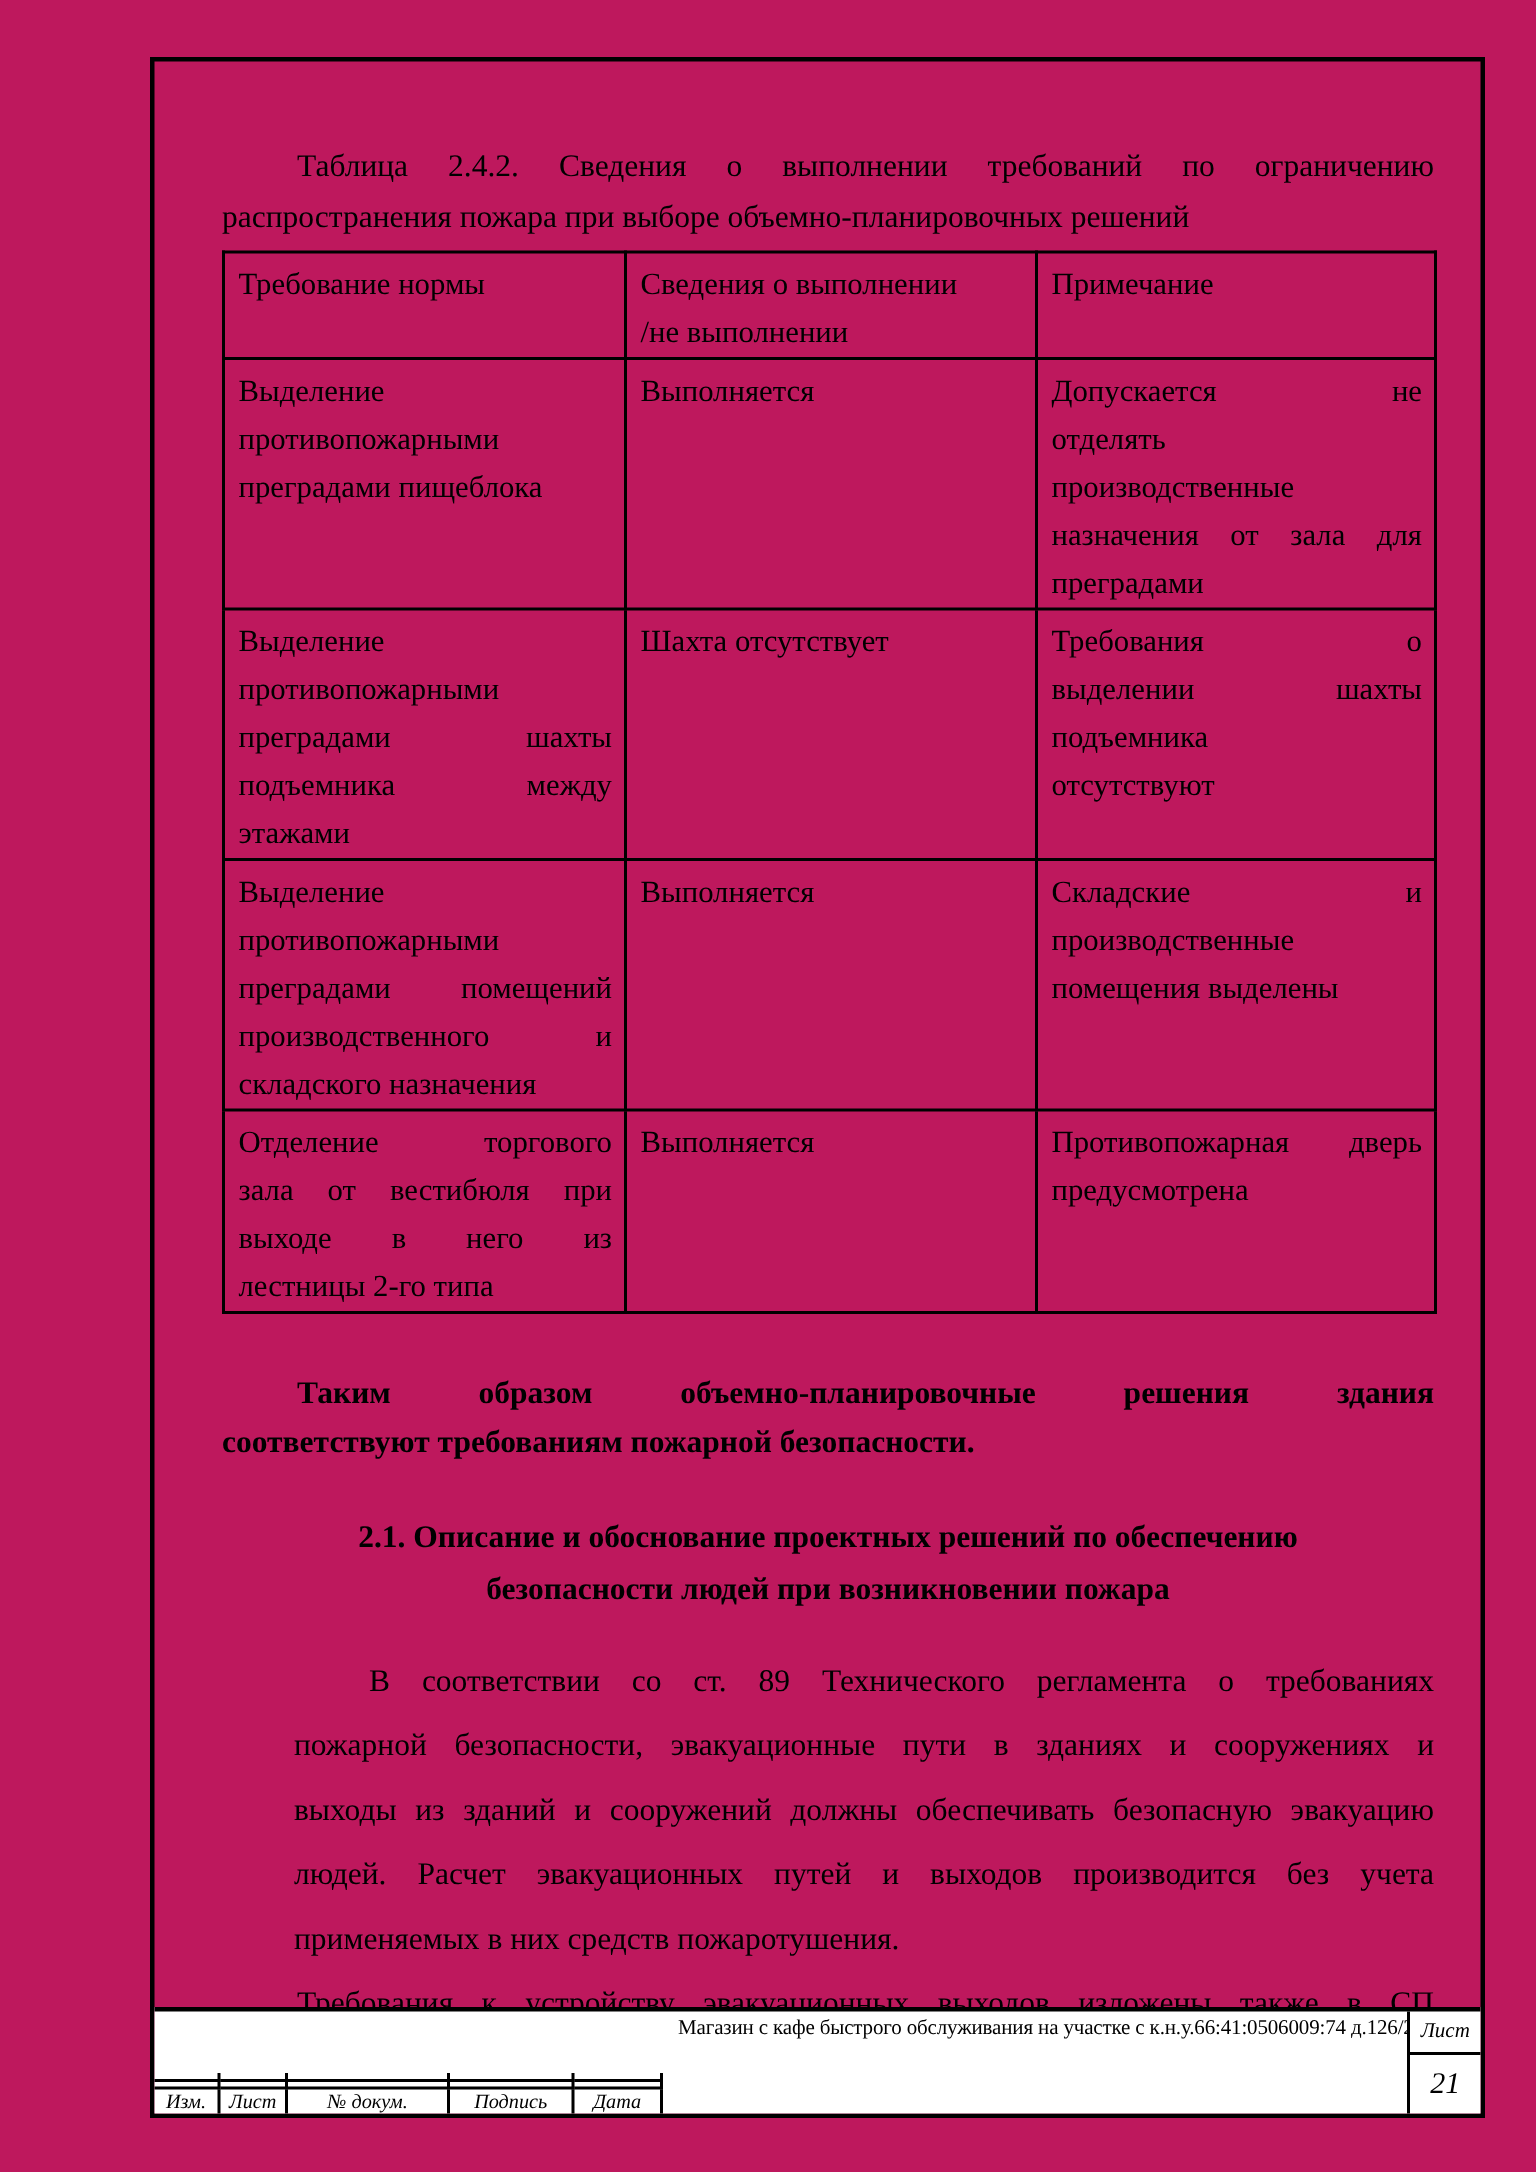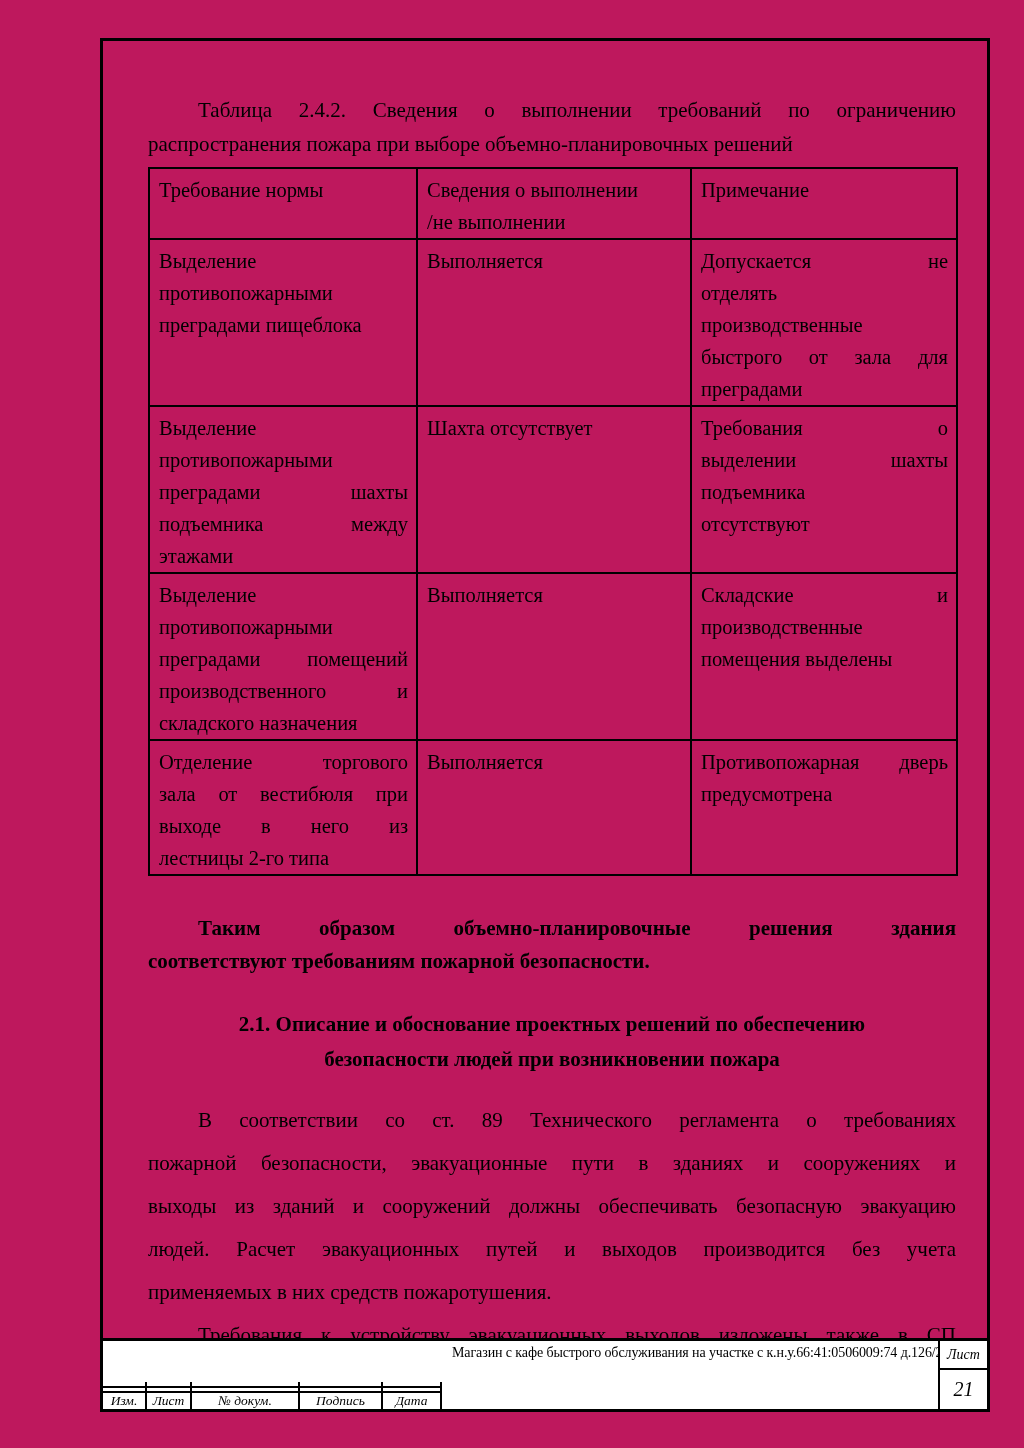--- a/index.html
+++ b/index.html
@@ -61,21 +61,21 @@
 
   .heading {
     margin-top: 29px;
     font-size: 21px;
     font-weight: bold;
     line-height: 35px;
   }
   .heading .line { text-align: center; }
 
   .body-para { font-size: 21px; line-height: 43px; }
-  .body-1 { margin-top: 22px; }
+  .body-1 { margin-top: 22px; margin-left: 48px; }
 
   
   .stamp {
     position: absolute;
     left: 0; right: 0; bottom: 0;
     height: 71px;
     border-top: 3px solid #000;
     display: flex;
     background: #fff;
     box-sizing: border-box;
@@ -160,21 +160,21 @@
                 <div class="line">противопожарными</div>
                 <div class="line">преградами пищеблока</div>
               </td>
               <td class="cell">
                 <div class="line">Выполняется</div>
               </td>
               <td class="cell justify">
                 <div class="line">Допускается не</div>
                 <div class="line">отделять</div>
                 <div class="line">производственные</div>
-                <div class="line">быстрого от зала для</div>
+                <div class="line">назначения от зала для</div>
                 <div class="line">преградами</div>
               </td>
             </tr>
             <tr class="r-tall">
               <td class="cell justify">
                 <div class="line">Выделение</div>
                 <div class="line">противопожарными</div>
                 <div class="line">преградами шахты</div>
                 <div class="line">подъемника между</div>
                 <div class="line">этажами</div>

